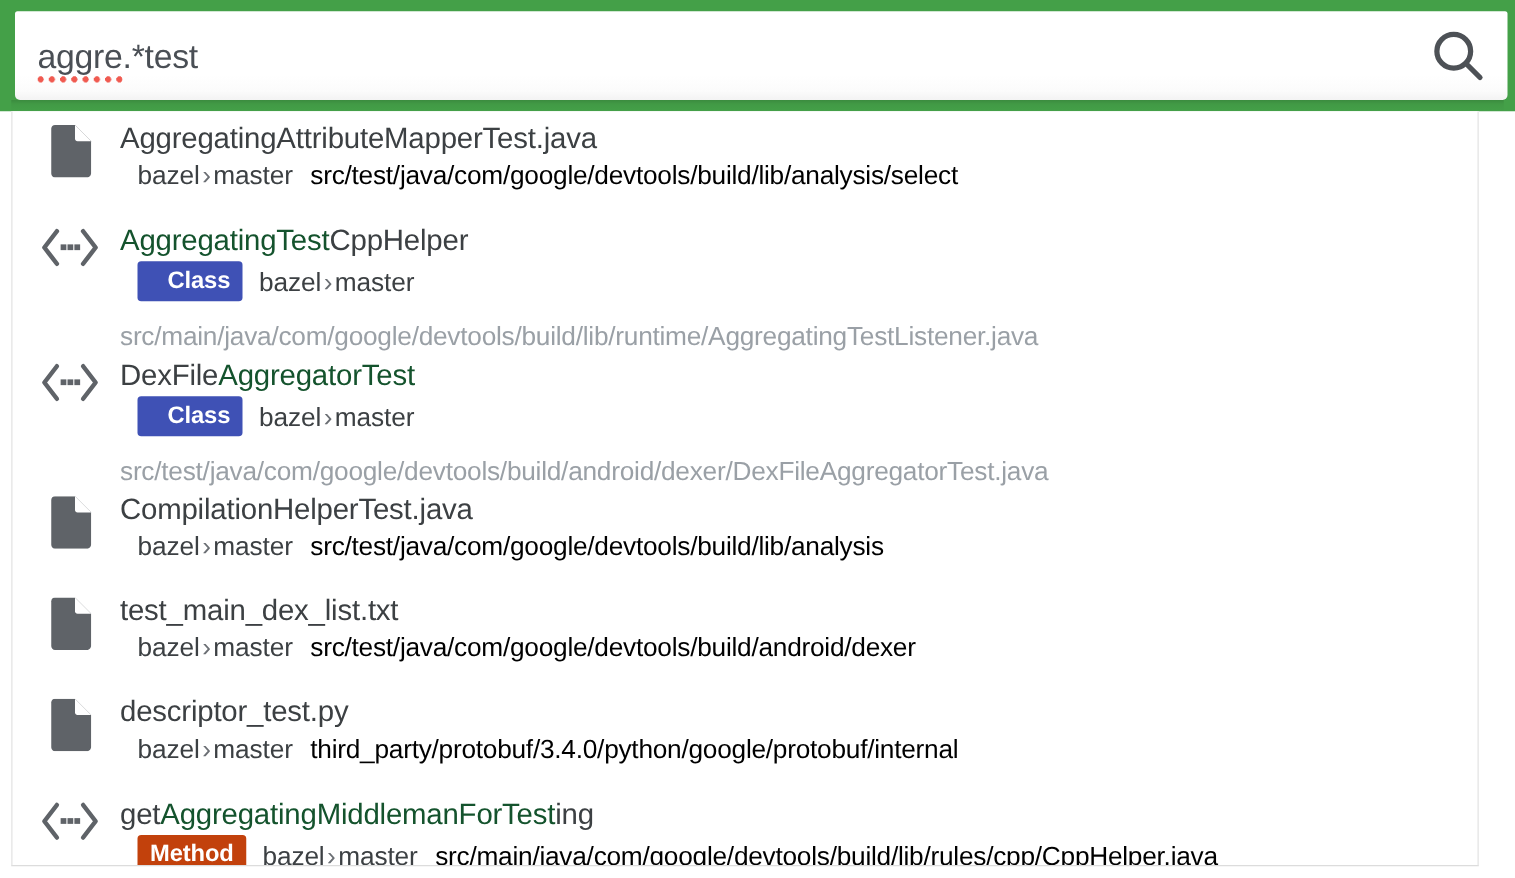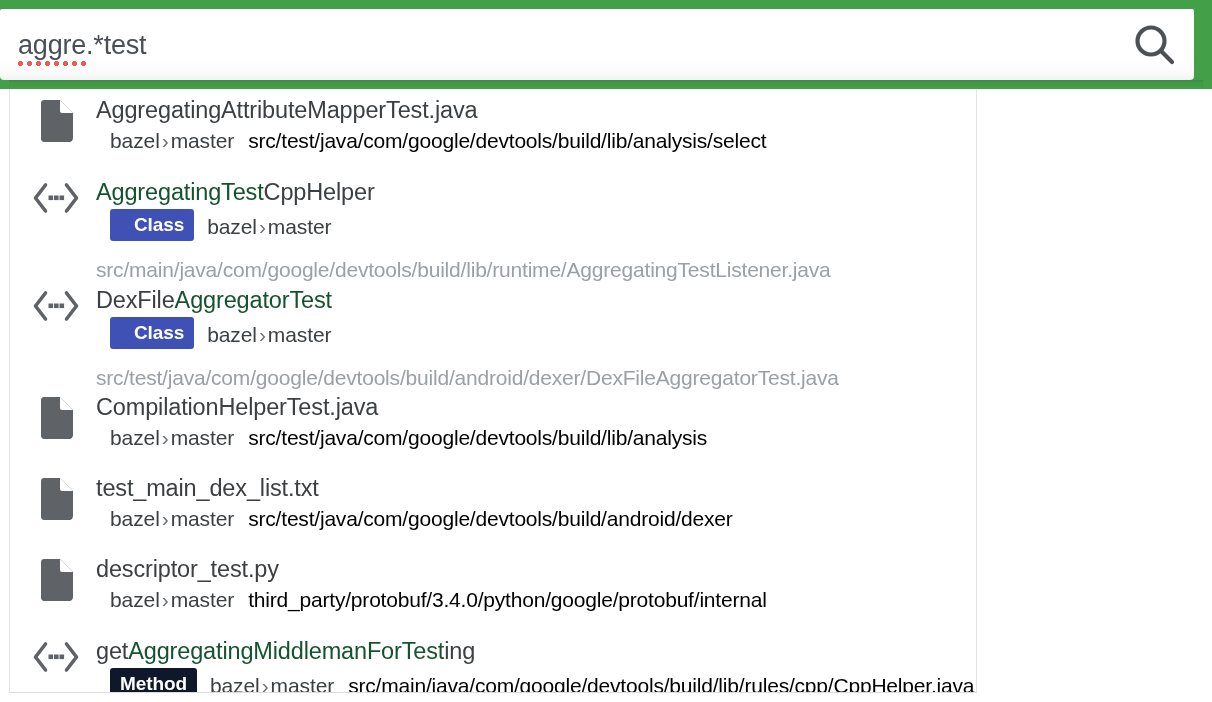--- a/index.html
+++ b/index.html
@@ -24,21 +24,21 @@
     position: absolute;
     left: 0; top: 0;
     width: 1212px;
     height: 89px;
     background: #44a048;
   }
 
   
   .searchbar {
     position: absolute;
-    left: 0; top: 9px;
+    left: 12px; top: 9px;
     width: 1194px;
     height: 71px;
     background: #ffffff;
     border-radius: 2px 2px 4px 4px;
     display: flex;
     align-items: center;
     z-index: 3;
     background: linear-gradient(to bottom, #ffffff 0%, #ffffff 72%, #fbfbfb 90%, #f3f3f3 100%);
   }
 
@@ -97,21 +97,21 @@
     height: 9px;
     z-index: 2;
     background: linear-gradient(to bottom, rgba(0,0,0,0.13) 0%, rgba(0,0,0,0.045) 35%, rgba(0,0,0,0.0) 100%);
   }
 
   
   .results {
     position: absolute;
     left: 9px;
     top: 89px;
-    width: 968px;
+    width: 1174px;
     height: 604px;
     background: #ffffff;
     border-left: 1px solid #e3e3e3;
     border-right: 1px solid #e3e3e3;
     border-bottom: 1px solid #dcdcdc;
     overflow: hidden;
     z-index: 1;
   }
 
   .result-row {
@@ -162,21 +162,21 @@
     color: #ffffff;
     font-size: 19px;
     font-weight: bold;
     line-height: 1;
     padding: 6px 10px 7px 10px;
     border-radius: 3px;
     letter-spacing: -0.1px;
     margin-right: 13px;
   }
   .badge.class  { background: #3f51b5; padding-left: 24px; }
-  .badge.method { background: #0f172a; }
+  .badge.method { background: #c2410c; }
 
   .repo {
     font-size: 21px;
     color: #3c4043;
     letter-spacing: -0.1px;
   }
   .repo .sep { color: #6b6f74; padding: 0 2px; }
 
   .path {
     font-size: 21px;

